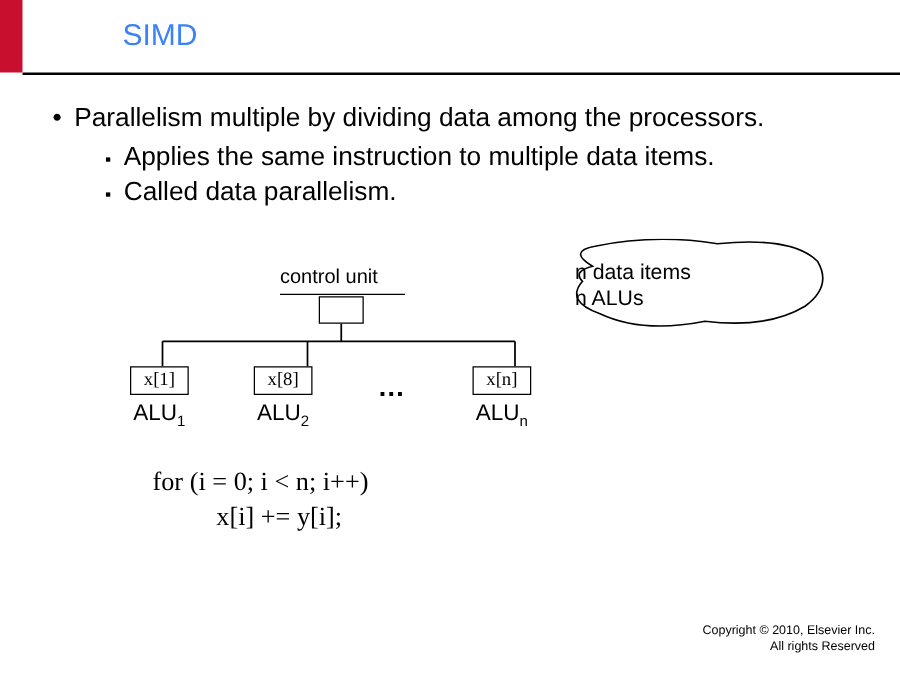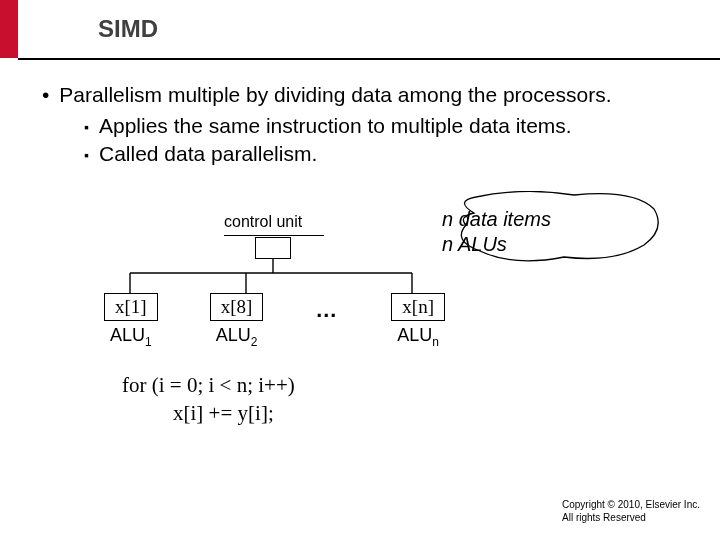--- a/index.html
+++ b/index.html
@@ -1,44 +1,44 @@
 <!DOCTYPE html>
 <html><head>
 <meta charset="utf-8">
 <style>
   * { box-sizing: border-box; margin: 0; padding: 0; }
   html, body { width: 720px; height: 540px; font-family: Arial, Helvetica, sans-serif; background: #fff; overflow: hidden; }
   .slide { position: relative; width: 720px; height: 540px; }
   .header-row { display: flex; align-items: center; height: 58px; }
   .red-block { background: #c8102e; width: 18px; height: 58px; flex-shrink: 0; }
   .title-wrap { flex: 1; padding-left: 80px; }
-  .title { font-family: Arial, sans-serif; font-weight: bold; font-size: 24px; color: #404040; }
+  .title { font-family: Arial, sans-serif; font-weight: normal; font-size: 24px; color: #3b82f6; }
   .divider { border: none; border-top: 2px solid #000; margin: 0 0 0 18px; width: calc(100% - 18px); }
   .content { padding: 22px 40px 0 42px; }
   .bullet-l1 { font-size: 21px; line-height: 1.25; margin-bottom: 4px; display: flex; }
   .bullet-l1 .mark { margin-right: 10px; }
   .bullet-l2 { font-size: 21px; line-height: 1.3; margin-left: 42px; display: flex; }
   .bullet-l2 .mark { margin-right: 10px; font-size: 14px; padding-top: 6px; }
   .diagram { position: relative; margin-top: 46px; height: 200px; }
   .ctrl-label { position: absolute; left: 182px; top: 0; font-size: 16px; font-family: Arial; }
   .ctrl-underline { position: absolute; left: 182px; top: 22px; width: 100px; border-top: 1px solid #000; }
   .ctrl-box { position: absolute; left: 213px; top: 24px; width: 36px; height: 22px; border: 1px solid #000; background: #fff; }
-  .n-data { position: absolute; left: 400px; top: -6px; font-size: 20px; line-height: 1.25; font-style: italic; }
+  .n-data { position: absolute; left: 418px; top: -6px; font-size: 17px; line-height: 1.25; }
   .blob { position: absolute; left: 402px; top: -22px; width: 220px; height: 76px; }
   .blob path { stroke: #000; stroke-width: 1.3; fill: none; }
   .alu-row { position: absolute; top: 80px; left: 62px; display: flex; align-items: flex-start; }
   .alu-item { text-align: center; margin-right: 52px; }
   .alu-item:last-child { margin-right: 10px; }
-  .databox { border: 1px solid #000; padding: 2px 10px; font-family: 'Times New Roman', serif; font-size: 19px; display: inline-block; min-width: 46px; }
+  .databox { border: 1px solid #000; padding: 2px 10px; font-family: 'Times New Roman', serif; font-size: 15px; display: inline-block; min-width: 46px; }
   .alu-sub { font-size: 18px; margin-top: 4px; }
   .alu-sub sub { font-size: 12px; }
   .dots { font-size: 22px; padding: 4px 6px 0 0; font-weight: bold; margin-right: 48px; }
   .conn { position: absolute; overflow: visible; }
   .code-block { position: absolute; left: 80px; top: 158px; font-family: Liberation Serif, serif; font-size: 21px; line-height: 1.35; }
-  .copyright { position: absolute; right: 20px; bottom: 16px; font-size: 10px; line-height: 1.3; }
+  .copyright { position: absolute; right: 20px; bottom: 16px; font-size: 10px; text-align: right; line-height: 1.3; }
 </style>
 </head>
 <body>
 
 <div class="slide">
 
   <div class="header-row">
     <div class="red-block"></div>
     <div class="title-wrap">
       <div class="title">SIMD</div>

